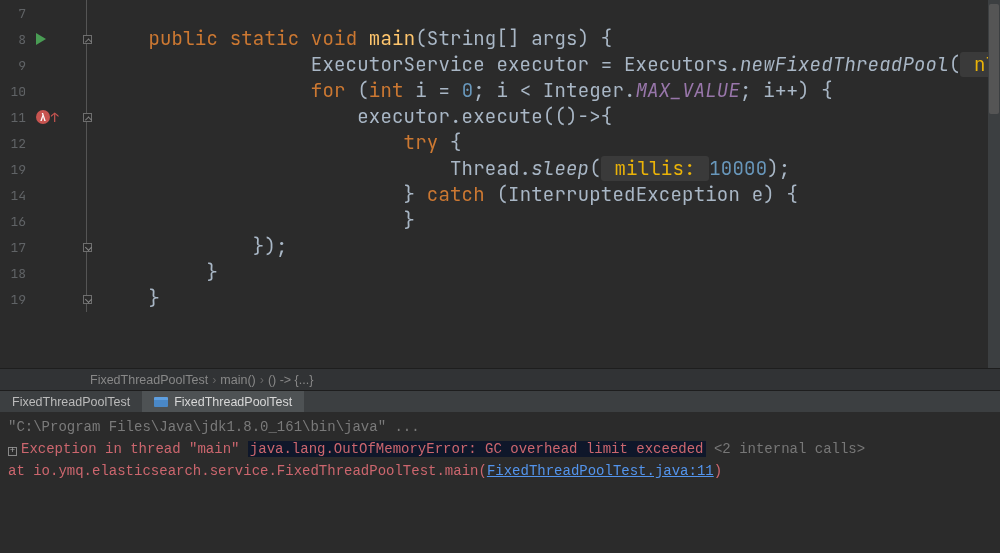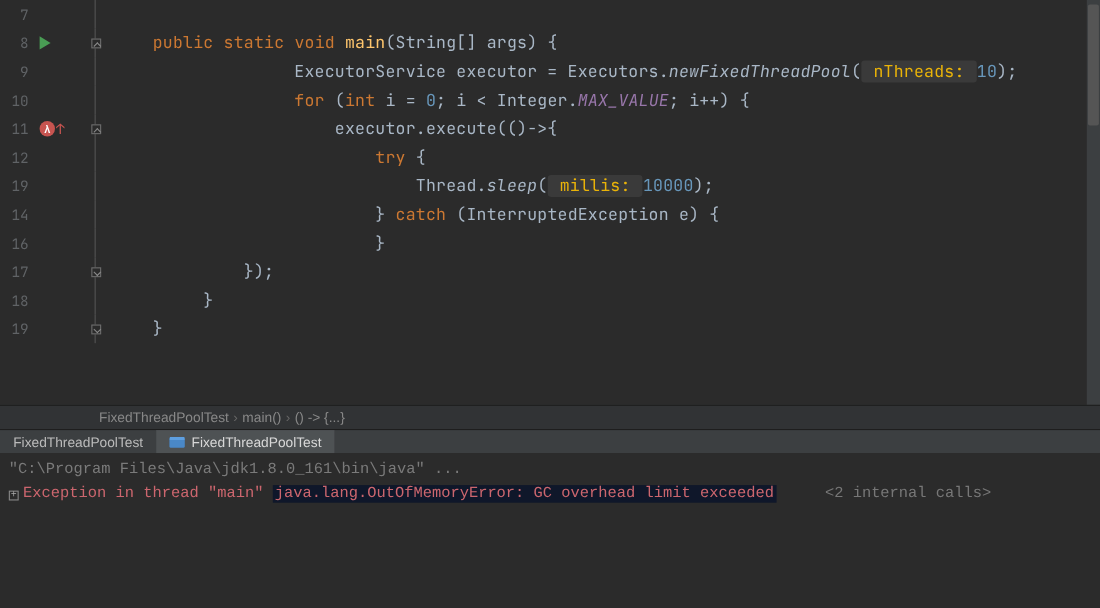--- a/index.html
+++ b/index.html
@@ -107,21 +107,21 @@
     width: 4px; height: 4px;
     border-bottom: 1px solid #888;
     border-right: 1px solid #888;
     transform: rotate(45deg) translate(0,0);
   }
   .foldmark { position: relative; }
   .codecell {
     flex: 1 1 auto;
     white-space: pre;
     line-height: 26px;
-    font-size: 15px;
+    font-size: 19px;
     letter-spacing: 0.2px;
     padding-left: 4px;
   }
   .highlight-line {
     background: #323232;
   }
   .kw { color: #cc7832; }
   .decl { color: #ffc66d; }
   .num { color: #6897bb; }
   .static-call { color: #a9b7c6; font-style: italic; }
@@ -175,21 +175,21 @@
     background: #2b2b2b;
     padding: 4px 8px;
     font-family: "Consolas","SimSun","Courier New",monospace;
     font-size: 14px;
     line-height: 22px;
   }
   .console .green { color: #7a7a7a; }
   .console .err { color: #cc666e; }
   .console .errhl { background: #0f172a; color:#cc666e; padding: 0 2px; }
   .console .lnk { color: #5394ec; text-decoration: underline; }
-  .console .muted { color: #777; margin-left: 36px; }
+  .console .muted { color: #777; }
   .expander {
     display: inline-block;
     width: 9px; height: 9px;
     border: 1px solid #888;
     text-align: center;
     line-height: 7px;
     font-size: 9px;
     color: #aaa;
     margin-right: 4px;
   }
@@ -375,13 +375,14 @@
   </div>
   <div class="tab active">
     <div class="tabicon"></div>
     <span>FixedThreadPoolTest</span>
   </div>
 </div>
 
 <div class="console">
   <div><span class="green">"C:\Program Files\Java\jdk1.8.0_161\bin\java" ...</span></div>
   <div><span class="expander">+</span><span class="err">Exception in thread "main" </span><span class="errhl">java.lang.OutOfMemoryError: GC overhead limit exceeded</span><span class="muted"> &lt;2 internal calls&gt;</span></div>
+  <div><span class="err">    at io.ymq.elasticsearch.service.FixedThreadPoolTest.main(</span><span class="lnk">FixedThreadPoolTest.java:11</span><span class="err">)</span></div>
 </div>
 
 </body></html>

